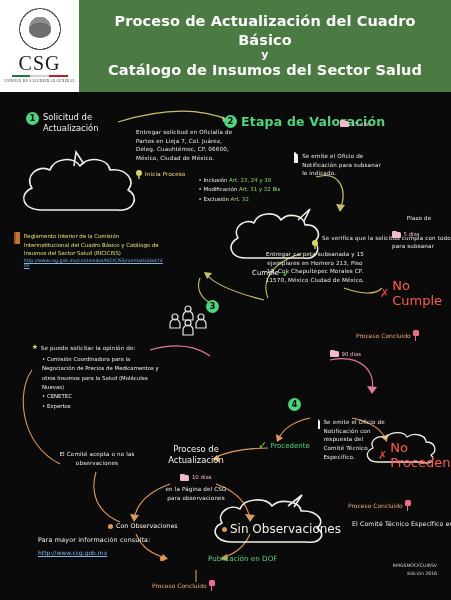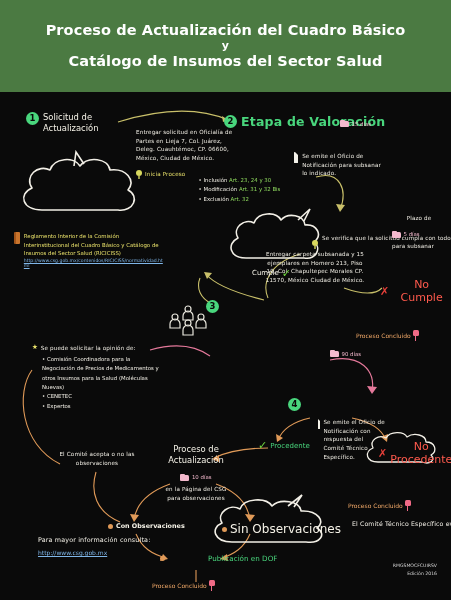--- a/index.html
+++ b/index.html
@@ -54,21 +54,21 @@
 
   .cloud{ position:relative; }
   .cloud svg{ display:block; }
   .cloud .txt{ position:absolute; inset:0; display:flex; flex-direction:column;
                align-items:center; justify-content:center; text-align:center;
                padding:0 9px; }
 
   .bullets{ font-size:5.4px; line-height:1.75; color:#f2efe6; }
   .accent-g{ color:#8ed95e; }
   .green-lbl{ color:#49d67d; font-size:7px; }
-  .red-lbl{ color:#ff5a4d; font-size:11px;text-align:center; }
+  .red-lbl{ color:#ff5a4d; font-size:13px; }
   .orange-lbl{ color:#f0a868; font-size:6px; }
   .yellow-note{ color:#e8e06a; font-size:5.4px; line-height:1.6; }
   .link{ color:#7fb6e8; text-decoration:underline; font-size:4.6px; word-break:break-all; }
 
   .days-tag{ display:inline-flex; align-items:center; gap:2.5px; }
   .folder{ width:9px; height:7px; position:relative; }
   .folder .bk{ position:absolute; left:0; bottom:0; width:9px; height:5.6px;
                background:#f3b9cd; border-radius:.5px 1.5px 1px 1px; }
   .folder .tb{ position:absolute; left:0; top:0; width:4.6px; height:2.4px;
                background:#f3b9cd; border-radius:1px 1px 0 0; }
@@ -102,20 +102,26 @@
   svg.wires{ position:absolute; left:0; top:0; width:451px; height:508px;
              pointer-events:none; overflow:visible; }
   .doc-code{ color:#d8d8d8; font-size:4.6px; line-height:1.7; text-align:right; }
 </style>
 </head>
 <body>
 
 <div id="stage">
 
   <div class="header">
+    <div class="logo-box">
+      <div class="eagle"></div>
+      <div class="csg-word">CSG</div>
+      <div class="tricolor"></div>
+      <div class="csg-sub">CONSEJO DE SALUBRIDAD GENERAL</div>
+    </div>
     <div class="title-box">
       <div class="title-l">Proceso de Actualización del Cuadro Básico</div>
       <div class="title-l title-y">y</div>
       <div class="title-l">Catálogo de Insumos del Sector Salud</div>
     </div>
   </div>
 
   <div id="canvas">
 
     <svg class="wires" viewBox="0 0 451 508">
@@ -395,21 +401,21 @@
             <div class="bk"></div>
           </div>
         <div class="days-txt">10 días</div>
       </div>
       <div class="hand c">en la Página del CSG</div>
       <div class="hand c">para observaciones</div>
     </div>
 
     <div class="node" style="left:108px; top:430px; display:flex; align-items:center; gap:3px;">
       <div style="width:5px;height:5px;border-radius:50%;background:#e09a58;"></div>
-      <div class="wht-title" style="font-size:6.4px;font-weight:bold;">Con Observaciones</div>
+      <div class="wht-title" style="font-size:6.4px;">Con Observaciones</div>
     </div>
     <div class="node" style="left:222px; top:430px; display:flex; align-items:center; gap:3px;">
       <div style="width:5px;height:5px;border-radius:50%;background:#e09a58;"></div>
       <div class="wht-title" style="font-size:12px;">Sin Observaciones</div>
     </div>
 
     <div class="node" style="left:160px; top:462px; display:flex; align-items:center; gap:3px;">
       <div style="width:5px;height:5px;border-radius:50%;background:#e09a58;"></div>
       <div class="green-lbl" style="font-size:7.2px;padding-left:40px;">Publicación en DOF</div>
     </div>

